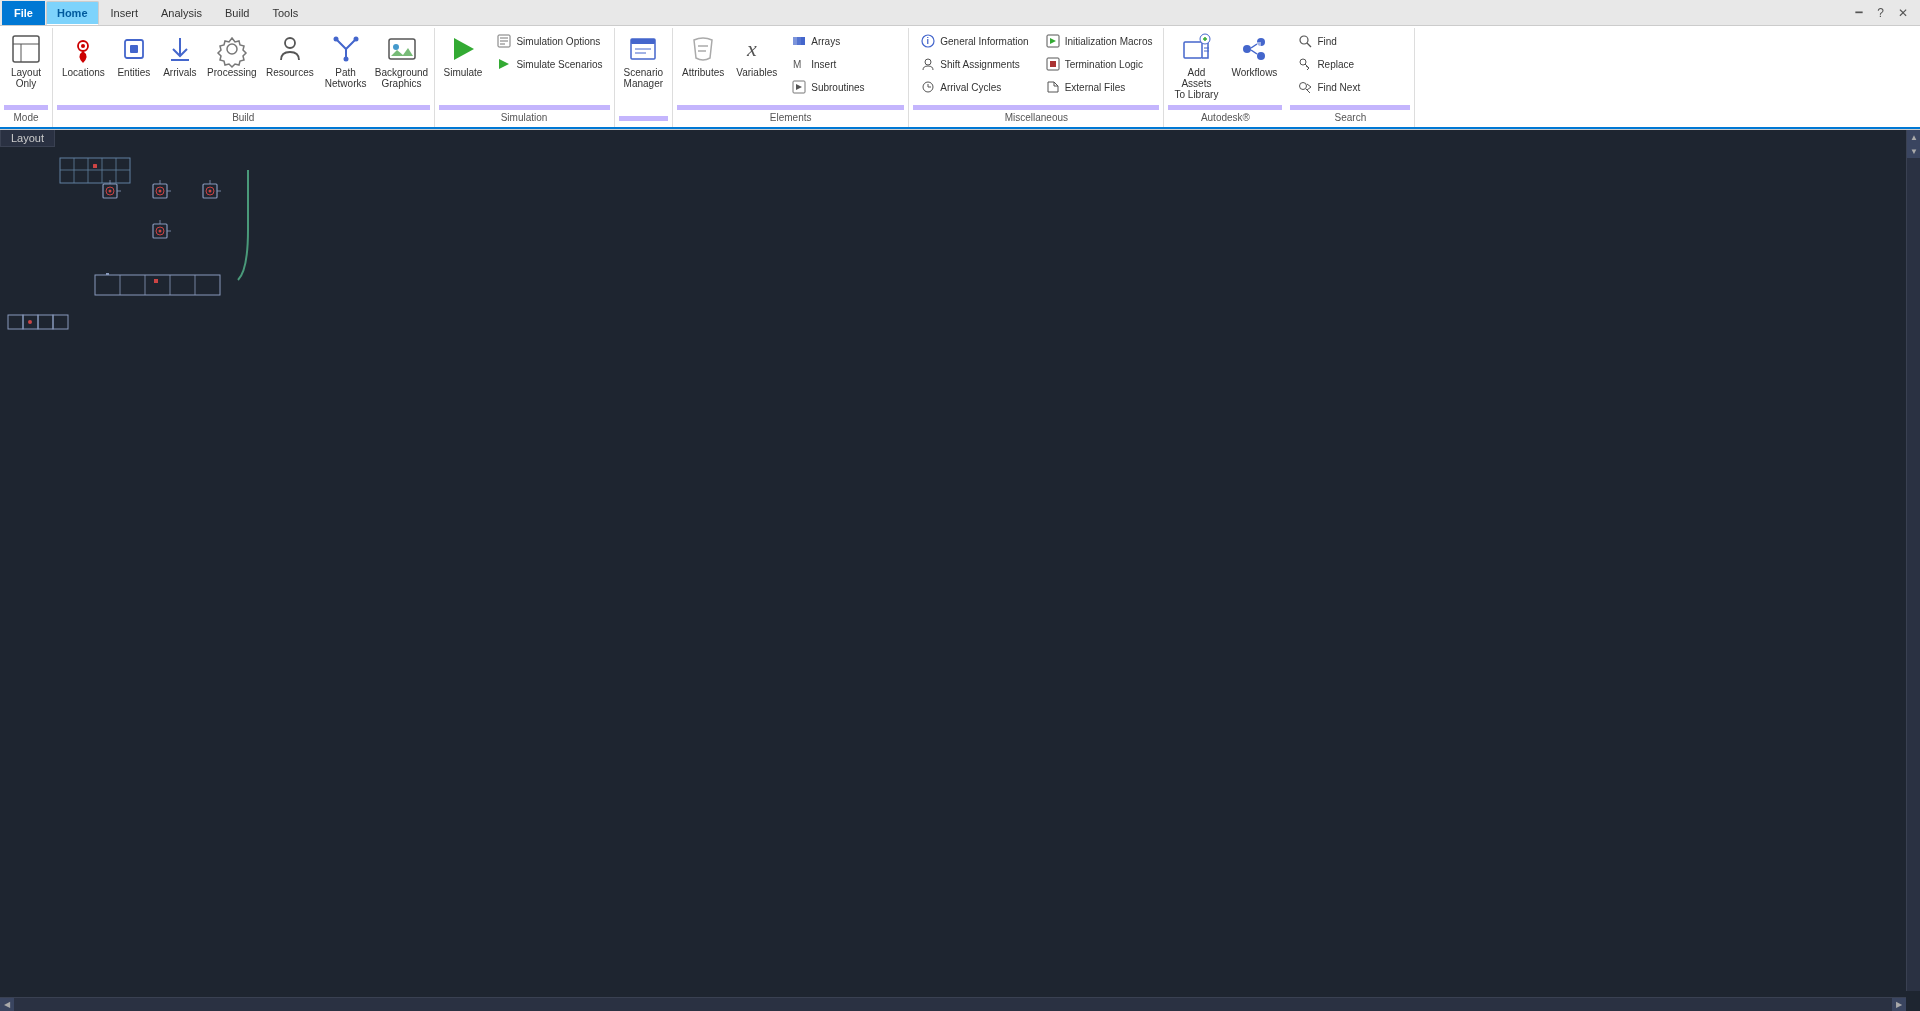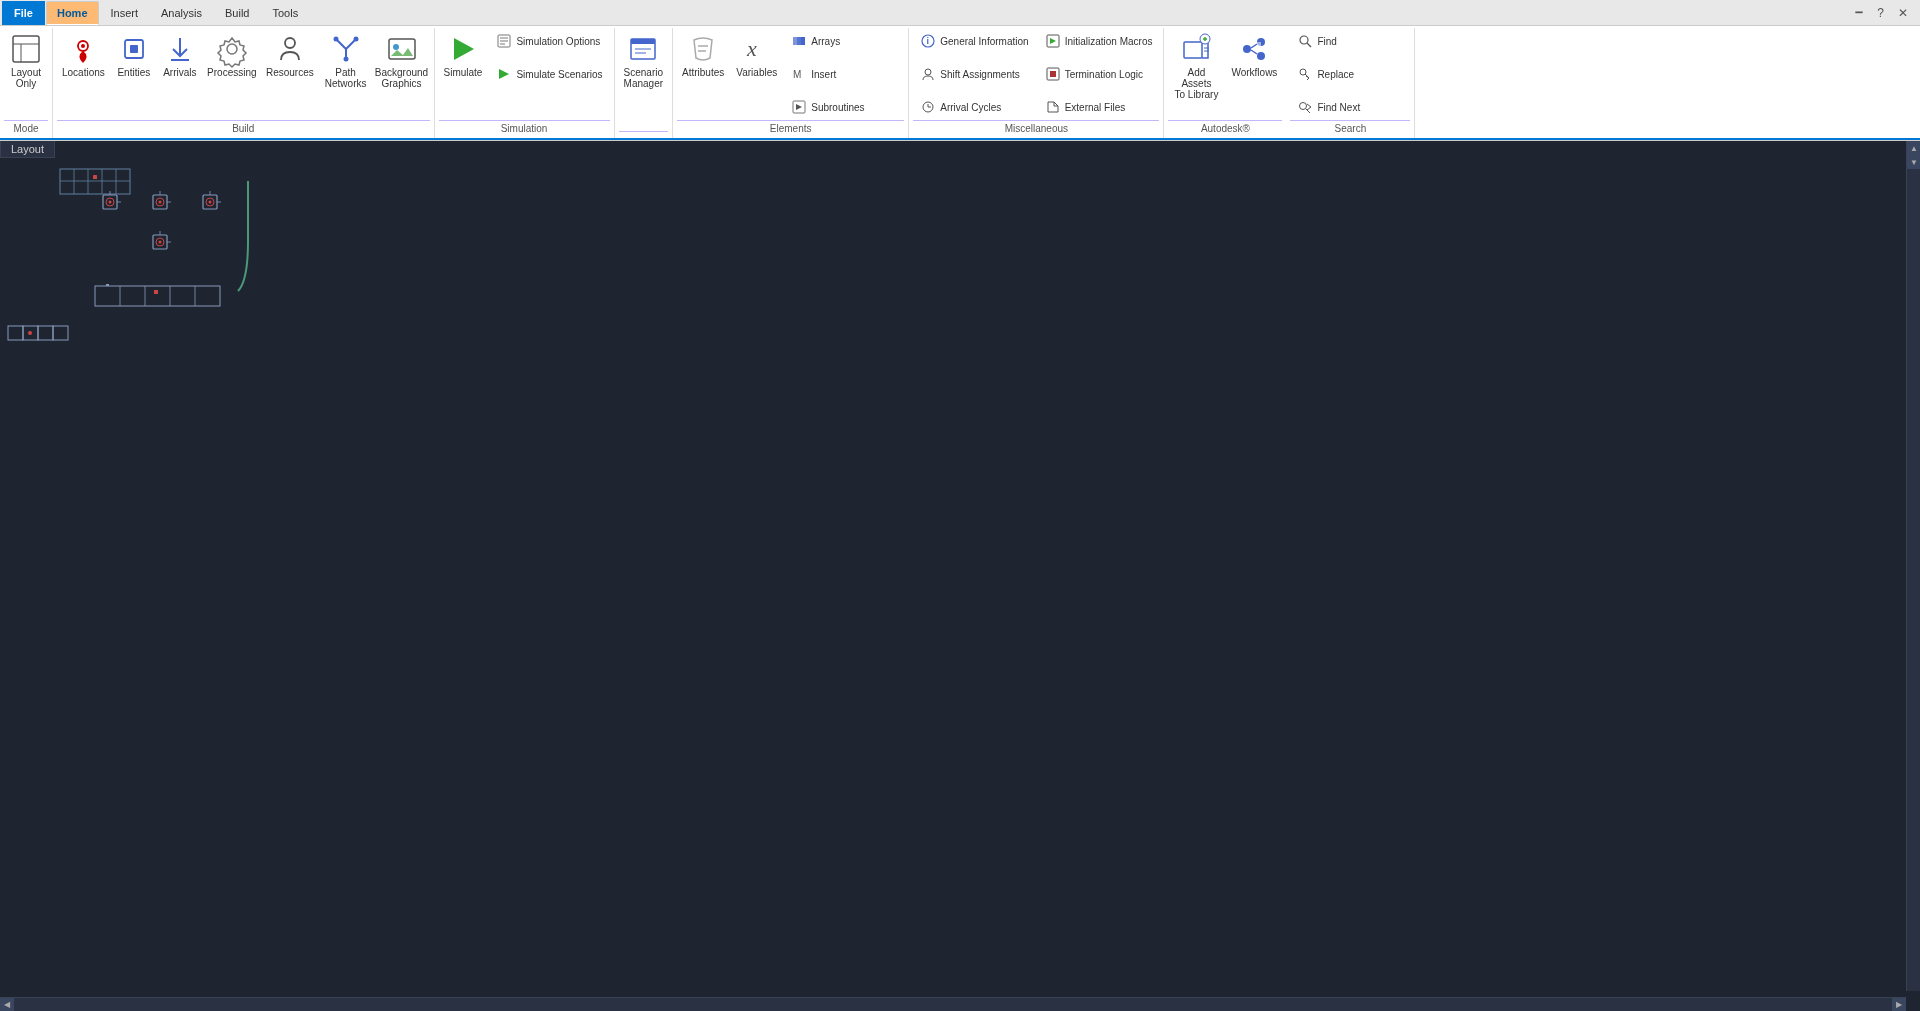--- a/index.html
+++ b/index.html
@@ -26,21 +26,21 @@
       padding: 3px 10px;
       cursor: pointer;
       font-size: 11px;
       color: #333;
       border: 1px solid transparent;
       border-radius: 2px 2px 0 0;
       height: 24px;
       display: flex; align-items: center;
     }
     .ribbon-tab.active {
-      background: #fdba74;
+      background: #7dd3fc;
       border: 1px solid #ccc;
       border-bottom-color: #fff;
       color: #005a9e;
       font-weight: 600;
       text-align: center;
     }
     .ribbon-tab.file-tab {
       background: #0078d4;
       color: #fff;
       border-radius: 0;
@@ -76,21 +76,21 @@
       flex: 1;
       padding-bottom: 2px;
     }
 
     .ribbon-group-label {
       font-size: 10px;
       color: #555;
       text-align: center;
       padding: 2px 0 2px 0;
       width: 100%;
-      border-top: 1px solid #c4b5fd;
+      border-top: 5px solid #c4b5fd;
       margin-top: auto;
     }
 
     .ribbon-btn {
       display: flex;
       flex-direction: column;
       align-items: center;
       justify-content: flex-start;
       cursor: pointer;
       padding: 2px 4px;
@@ -134,21 +134,21 @@
       height: 16px;
       display: flex;
       align-items: center;
       justify-content: center;
       font-size: 13px;
     }
 
     .ribbon-small-group {
       display: flex;
       flex-direction: column;
-      gap: 11px;
+      gap: 1px;
     }
 
     
     #layout-area {
       background: #1e2530;
       flex: 1;
       position: relative;
       overflow: hidden;
     }
 

